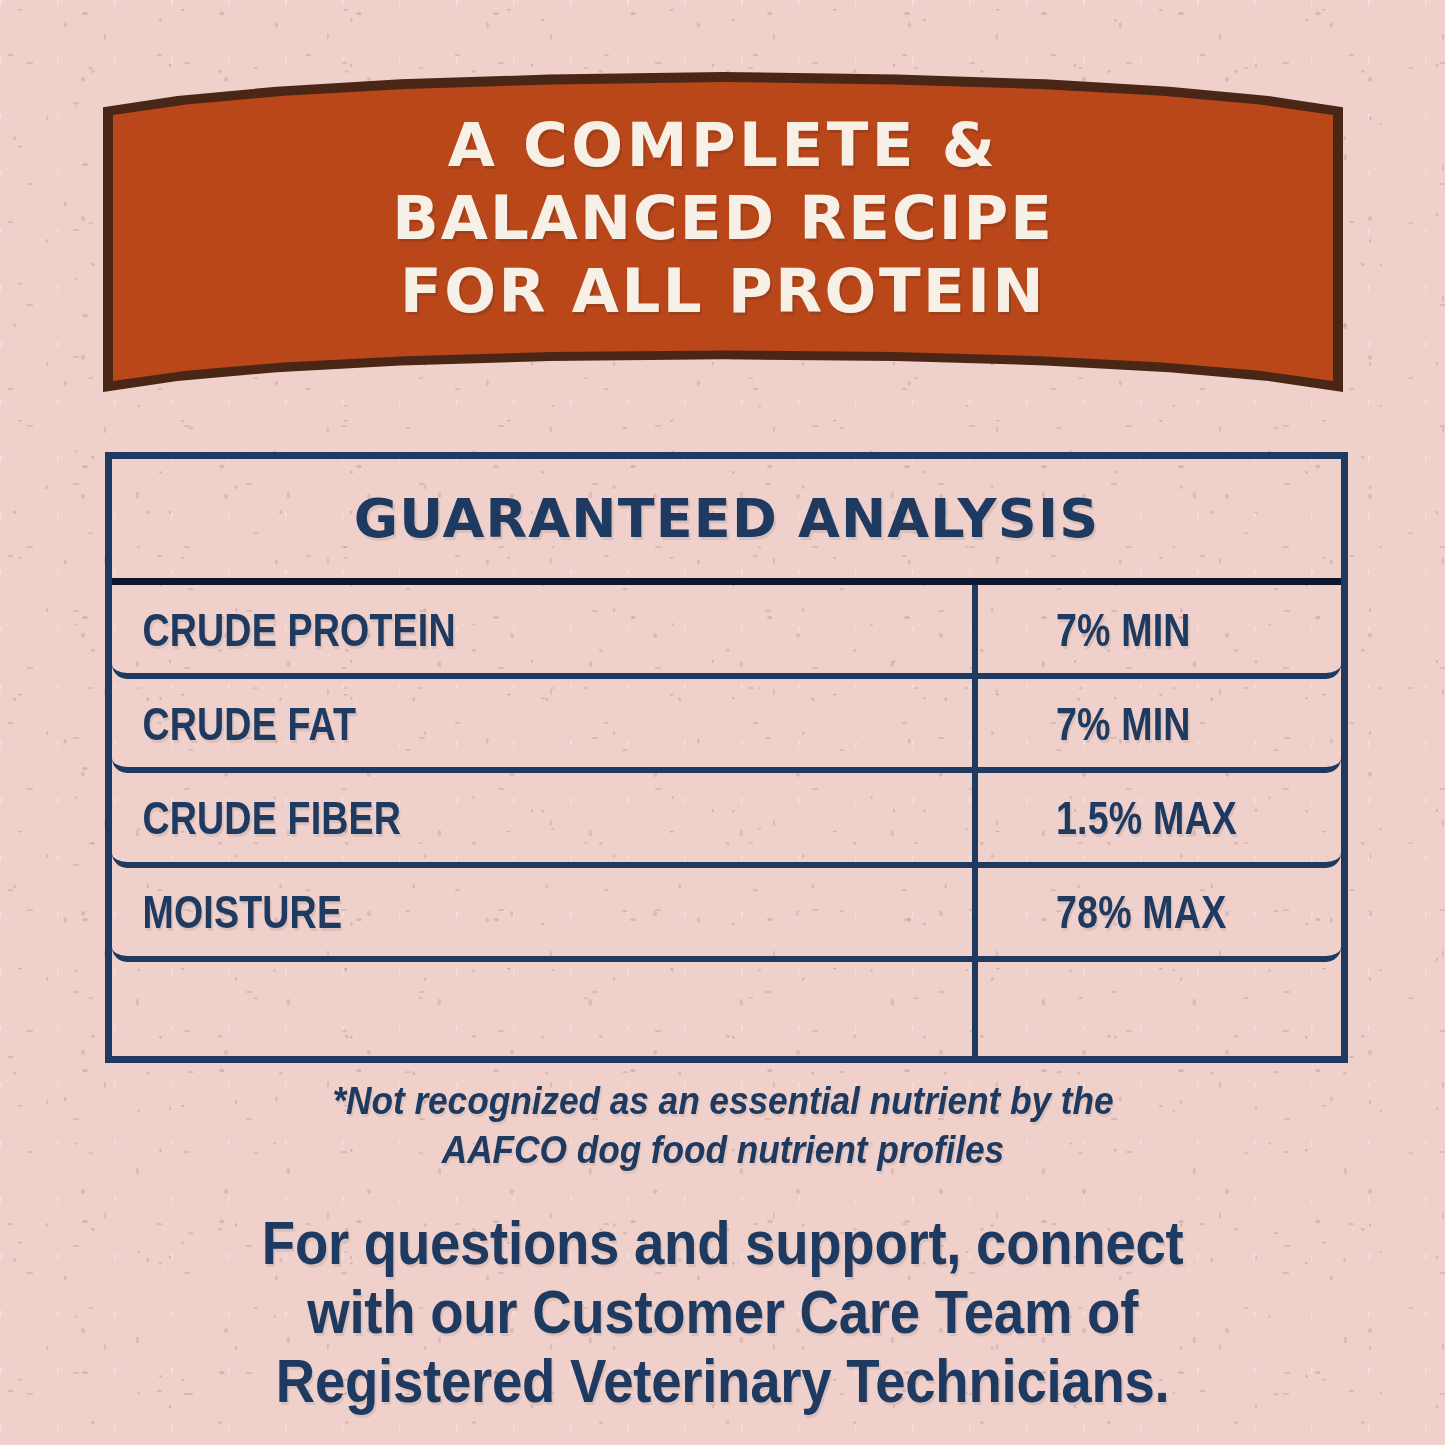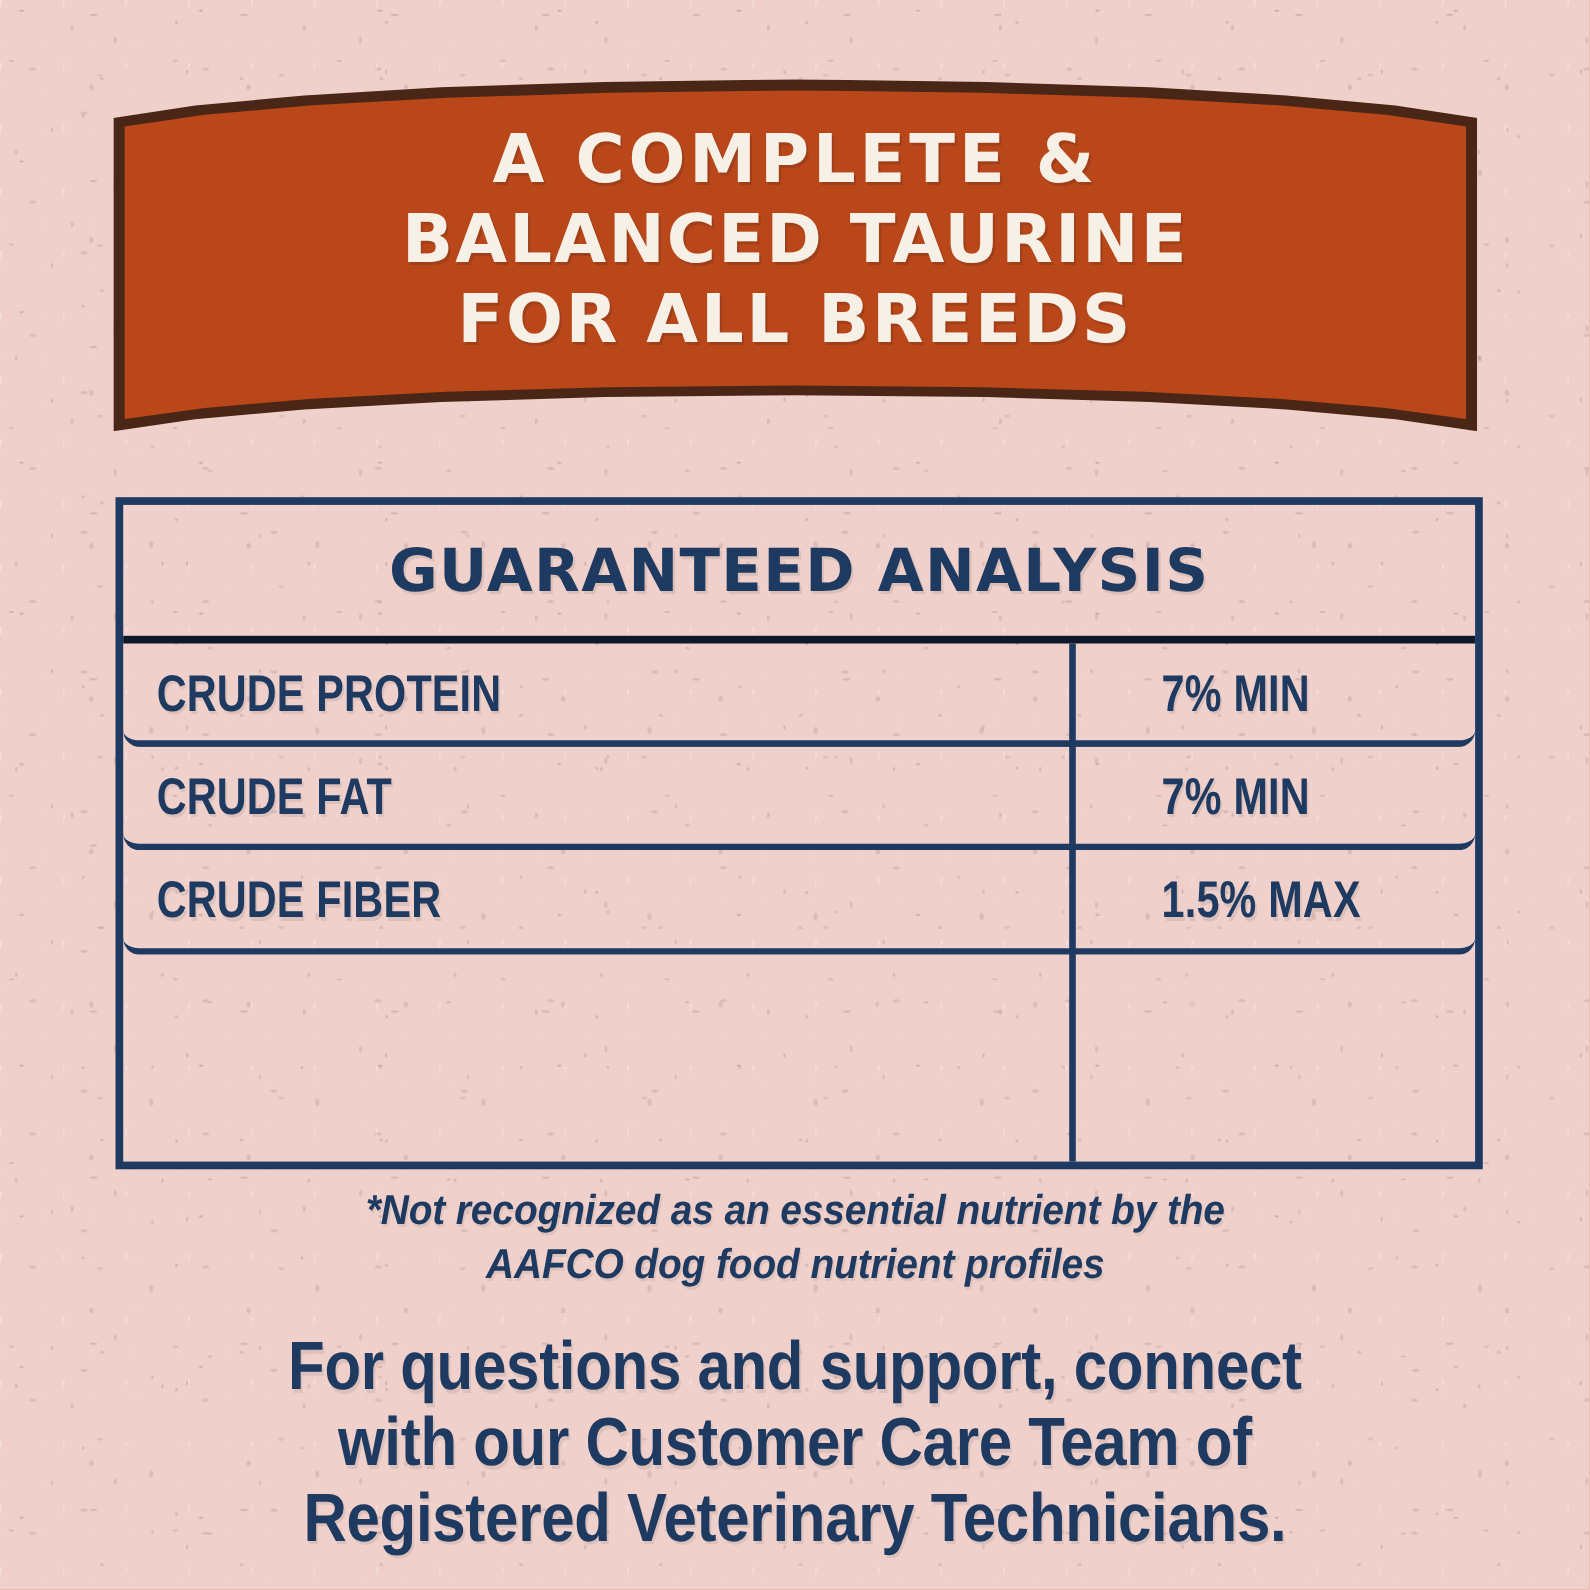--- a/index.html
+++ b/index.html
@@ -236,22 +236,22 @@
 <div id="page">
 
   <div id="paper-texture"></div>
   <div id="paper-grain"></div>
 
   <div id="banner-wrap">
     <div id="banner-border" class="banner-shape"></div>
     <div id="banner-fill"></div>
     <div id="banner-text">
       <span class="bl bl1">A COMPLETE &amp;</span>
-      <span class="bl bl2">BALANCED TAURINE</span>
-      <span class="bl bl3">FOR ALL BREEDS</span>
+      <span class="bl bl2">BALANCED RECIPE</span>
+      <span class="bl bl3">FOR ALL PROTEIN</span>
     </div>
   </div>
 
   <div id="analysis-table">
 
     <div class="ga-header">
       <span class="ga-header-text">GUARANTEED ANALYSIS</span>
     </div>
 
     <div class="ga-body">
@@ -264,20 +264,24 @@
       <div class="ga-row">
         <div class="ga-cell-label">CRUDE FAT</div>
         <div class="ga-cell-value">7% MIN</div>
       </div>
 
       <div class="ga-row">
         <div class="ga-cell-label">CRUDE FIBER</div>
         <div class="ga-cell-value">1.5% MAX</div>
       </div>
 
+      <div class="ga-row">
+        <div class="ga-cell-label">MOISTURE</div>
+        <div class="ga-cell-value">78% MAX</div>
+      </div>
 
 
       <div id="ga-divider"></div>
     </div>
   </div>
 
   <div id="footnote">
     <span id="footnote-inner">
       <span class="fl">*Not recognized as an essential nutrient by the</span>
       <span class="fl">AAFCO dog food nutrient profiles</span>

